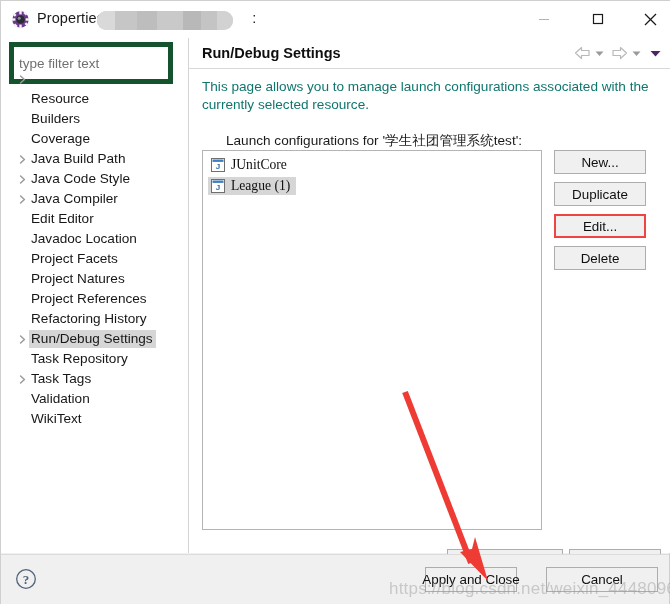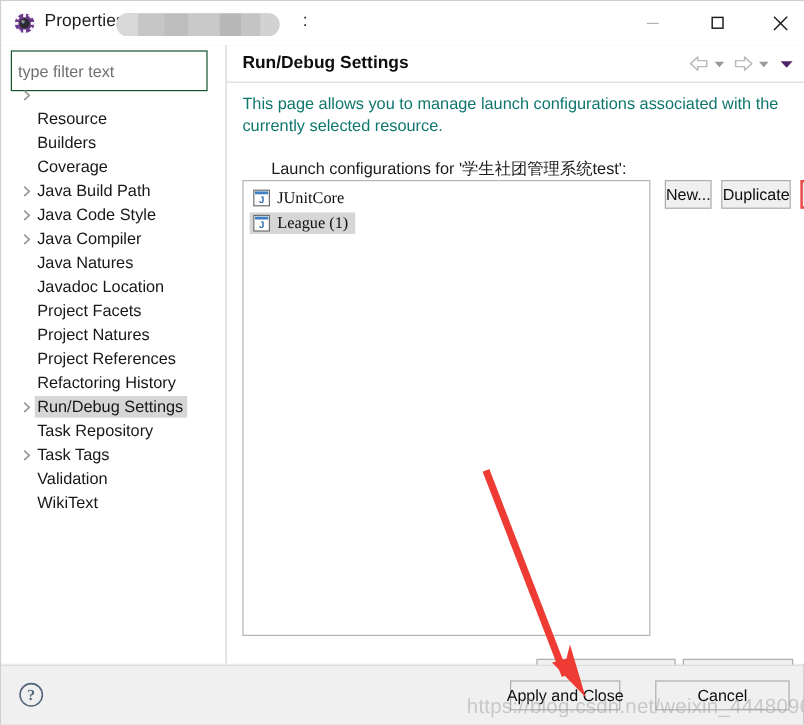--- a/index.html
+++ b/index.html
@@ -60,21 +60,21 @@
 
   
   #left-pane {
     position: absolute; left: 0; top: 37px;
     width: 187px; height: 515px;
     background: #ffffff;
   }
   #filter-box {
     position: absolute; left: 8px; top: 4px;
     width: 164px; height: 21px;
-    border: 1px solid #14532d;
+    border: 5px solid #14532d;
     background: #ffffff;
     box-sizing: border-box;
     padding: 16px 5px;
     font-family: "Liberation Sans", sans-serif;
     font-size: 13.5px;
     color: #6e6e6e;
     outline: none;
   }
   #filter-box::placeholder { color: #707070; opacity: 1; }
 
@@ -176,21 +176,21 @@
   .cfg-row.selected .cfg-hit { background: #d6d6d6; }
   .cfg-icon { width: 16px; height: 16px; flex: 0 0 16px; margin-right: 5px; }
   .cfg-name {
     font-size: 13.6px; color: #0f0f0f; white-space: nowrap; font-family: Liberation Serif, serif;
   }
 
   
   #side-buttons {
     position: absolute; left: 365px; top: 112px;
     width: 92px;
-    display: flex; gap: 8px;
+    display: flex; flex-direction: column; gap: 8px;
   }
   .btn {
     height: 24px;
     background: #f0f0f0;
     border: 1px solid #adadad;
     box-sizing: border-box;
     font-family: "Liberation Sans", sans-serif;
     font-size: 13.4px;
     color: #0f0f0f;
     display: flex; align-items: center; justify-content: center;
@@ -357,21 +357,21 @@
             </svg>
           </span>
           <span class="tree-label">Java Compiler</span>
         </div>
         <div class="tree-item">
           <span class="tree-arrow">
             <svg width="9" height="9" viewBox="0 0 9 9">
               <path d="M2.6 1 L6.4 4.5 L2.6 8" fill="none" stroke="#9b9b9b" stroke-width="1.5" stroke-linecap="round" stroke-linejoin="round"></path>
             </svg>
           </span>
-          <span class="tree-label">Java Natures</span>
+          <span class="tree-label">Edit Editor</span>
         </div>
         <div class="tree-item">
           <span class="tree-arrow empty">
             <svg width="9" height="9" viewBox="0 0 9 9">
               <path d="M2.6 1 L6.4 4.5 L2.6 8" fill="none" stroke="#9b9b9b" stroke-width="1.5" stroke-linecap="round" stroke-linejoin="round"></path>
             </svg>
           </span>
           <span class="tree-label">Javadoc Location</span>
         </div>
         <div class="tree-item">

